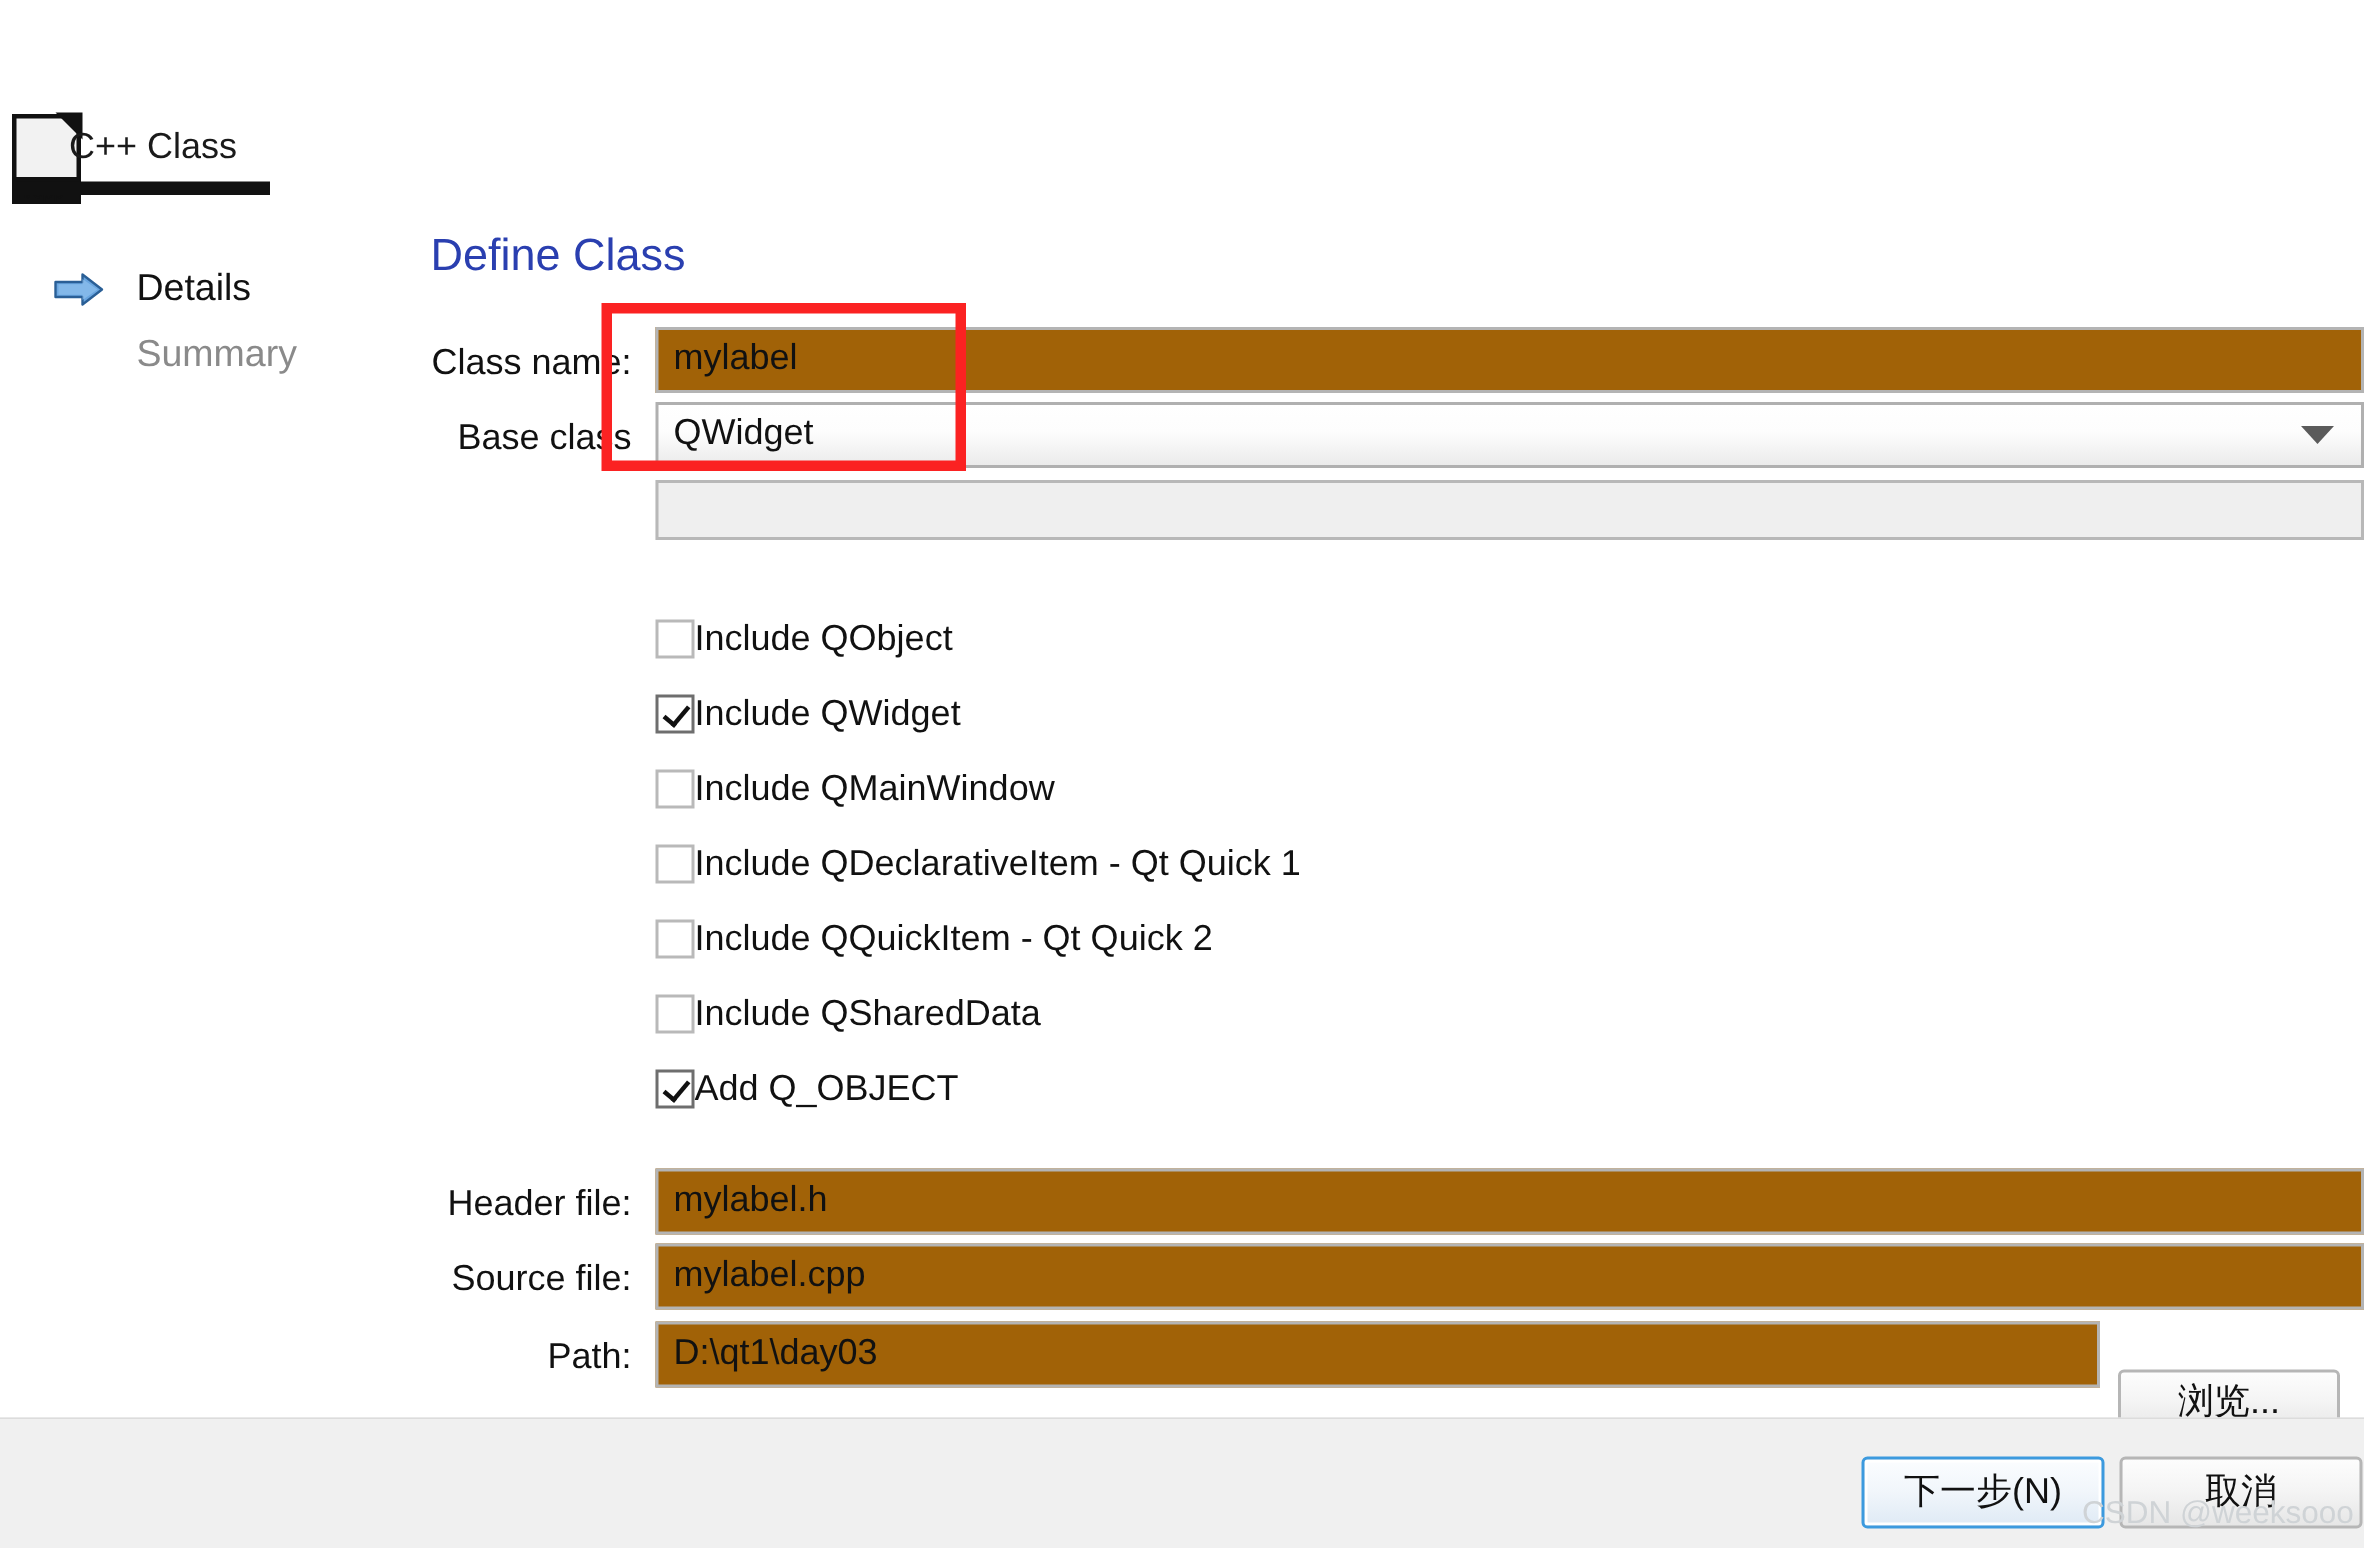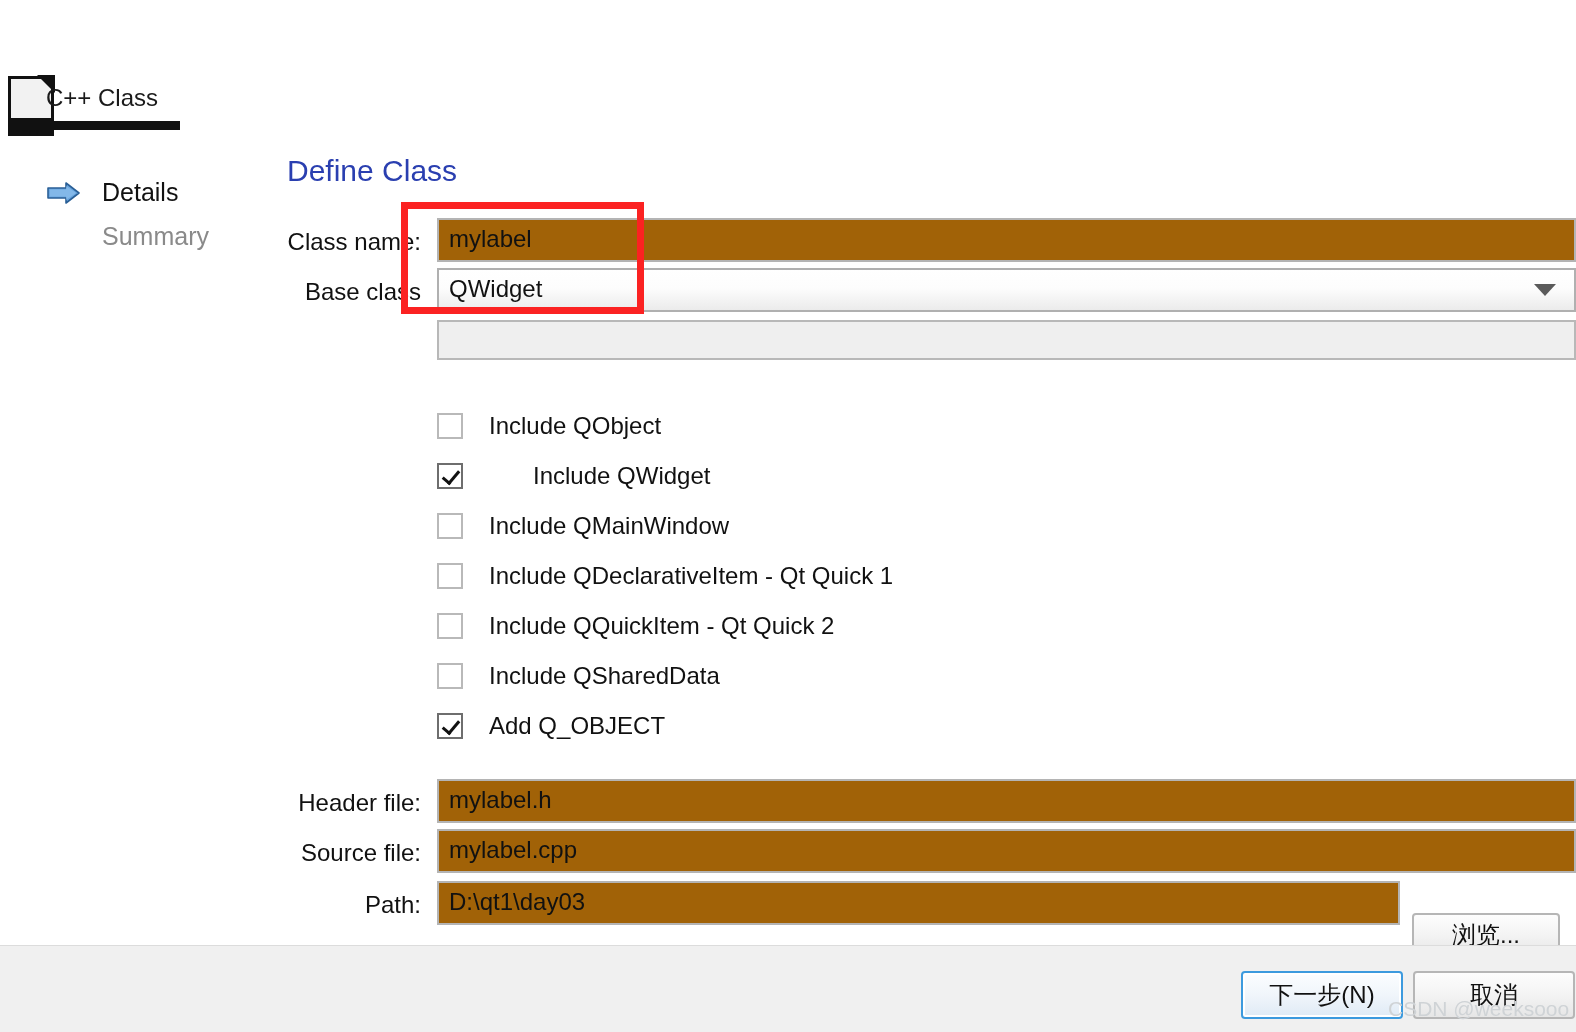--- a/index.html
+++ b/index.html
@@ -72,21 +72,21 @@
   .doc-icon .barcode {
     position: absolute;
     left: 1px; bottom: 0px;
     width: 44px; height: 18px;
     background: #111111;
   }
 
   
   .nav {
     position: absolute;
-    left: 16px; top: 170px;
+    left: 5px; top: 170px;
     width: 270px;
     text-align: center;
   }
   .nav-item {
     position: relative;
     height: 44px;
     display: flex;
     align-items: center;
     padding-left: 34px;
     box-sizing: border-box;
@@ -178,21 +178,20 @@
   .cbox.checked::after {
     content: "";
     position: absolute;
     left: 7px; top: 2px;
     width: 7px; height: 14px;
     border-right: 3.5px solid #111111;
     border-bottom: 3.5px solid #111111;
     transform: rotate(40deg);
   }
   .check-label {
-    margin-left: 26px;
     font-size: 24px;
     line-height: 28px;
     color: #111111;
     white-space: nowrap;
   }
 
   
   .btn {
     position: absolute;
     box-sizing: border-box;
@@ -279,21 +278,21 @@
 <div class="form-label" style="top:278px;">Base class</div>
 <div class="field combo" style="left:437px; top:268px; width:1139px; height:44px;">QWidget</div>
 <span class="combo-arrow" style="left:1534px; top:284px;"></span>
 
 <div class="field disabled" style="left:437px; top:320px; width:1139px; height:40px;"></div>
 
 <div class="check-row" style="top:406px;">
   <span class="cbox"></span>
   <span class="check-label">Include QObject</span>
 </div>
-<div class="check-row" style="top:456px;gap:44px;">
+<div class="check-row" style="top:456px;">
   <span class="cbox checked"></span>
   <span class="check-label">Include QWidget</span>
 </div>
 <div class="check-row" style="top:506px;">
   <span class="cbox"></span>
   <span class="check-label">Include QMainWindow</span>
 </div>
 <div class="check-row" style="top:556px;">
   <span class="cbox"></span>
   <span class="check-label">Include QDeclarativeItem - Qt Quick 1</span>

